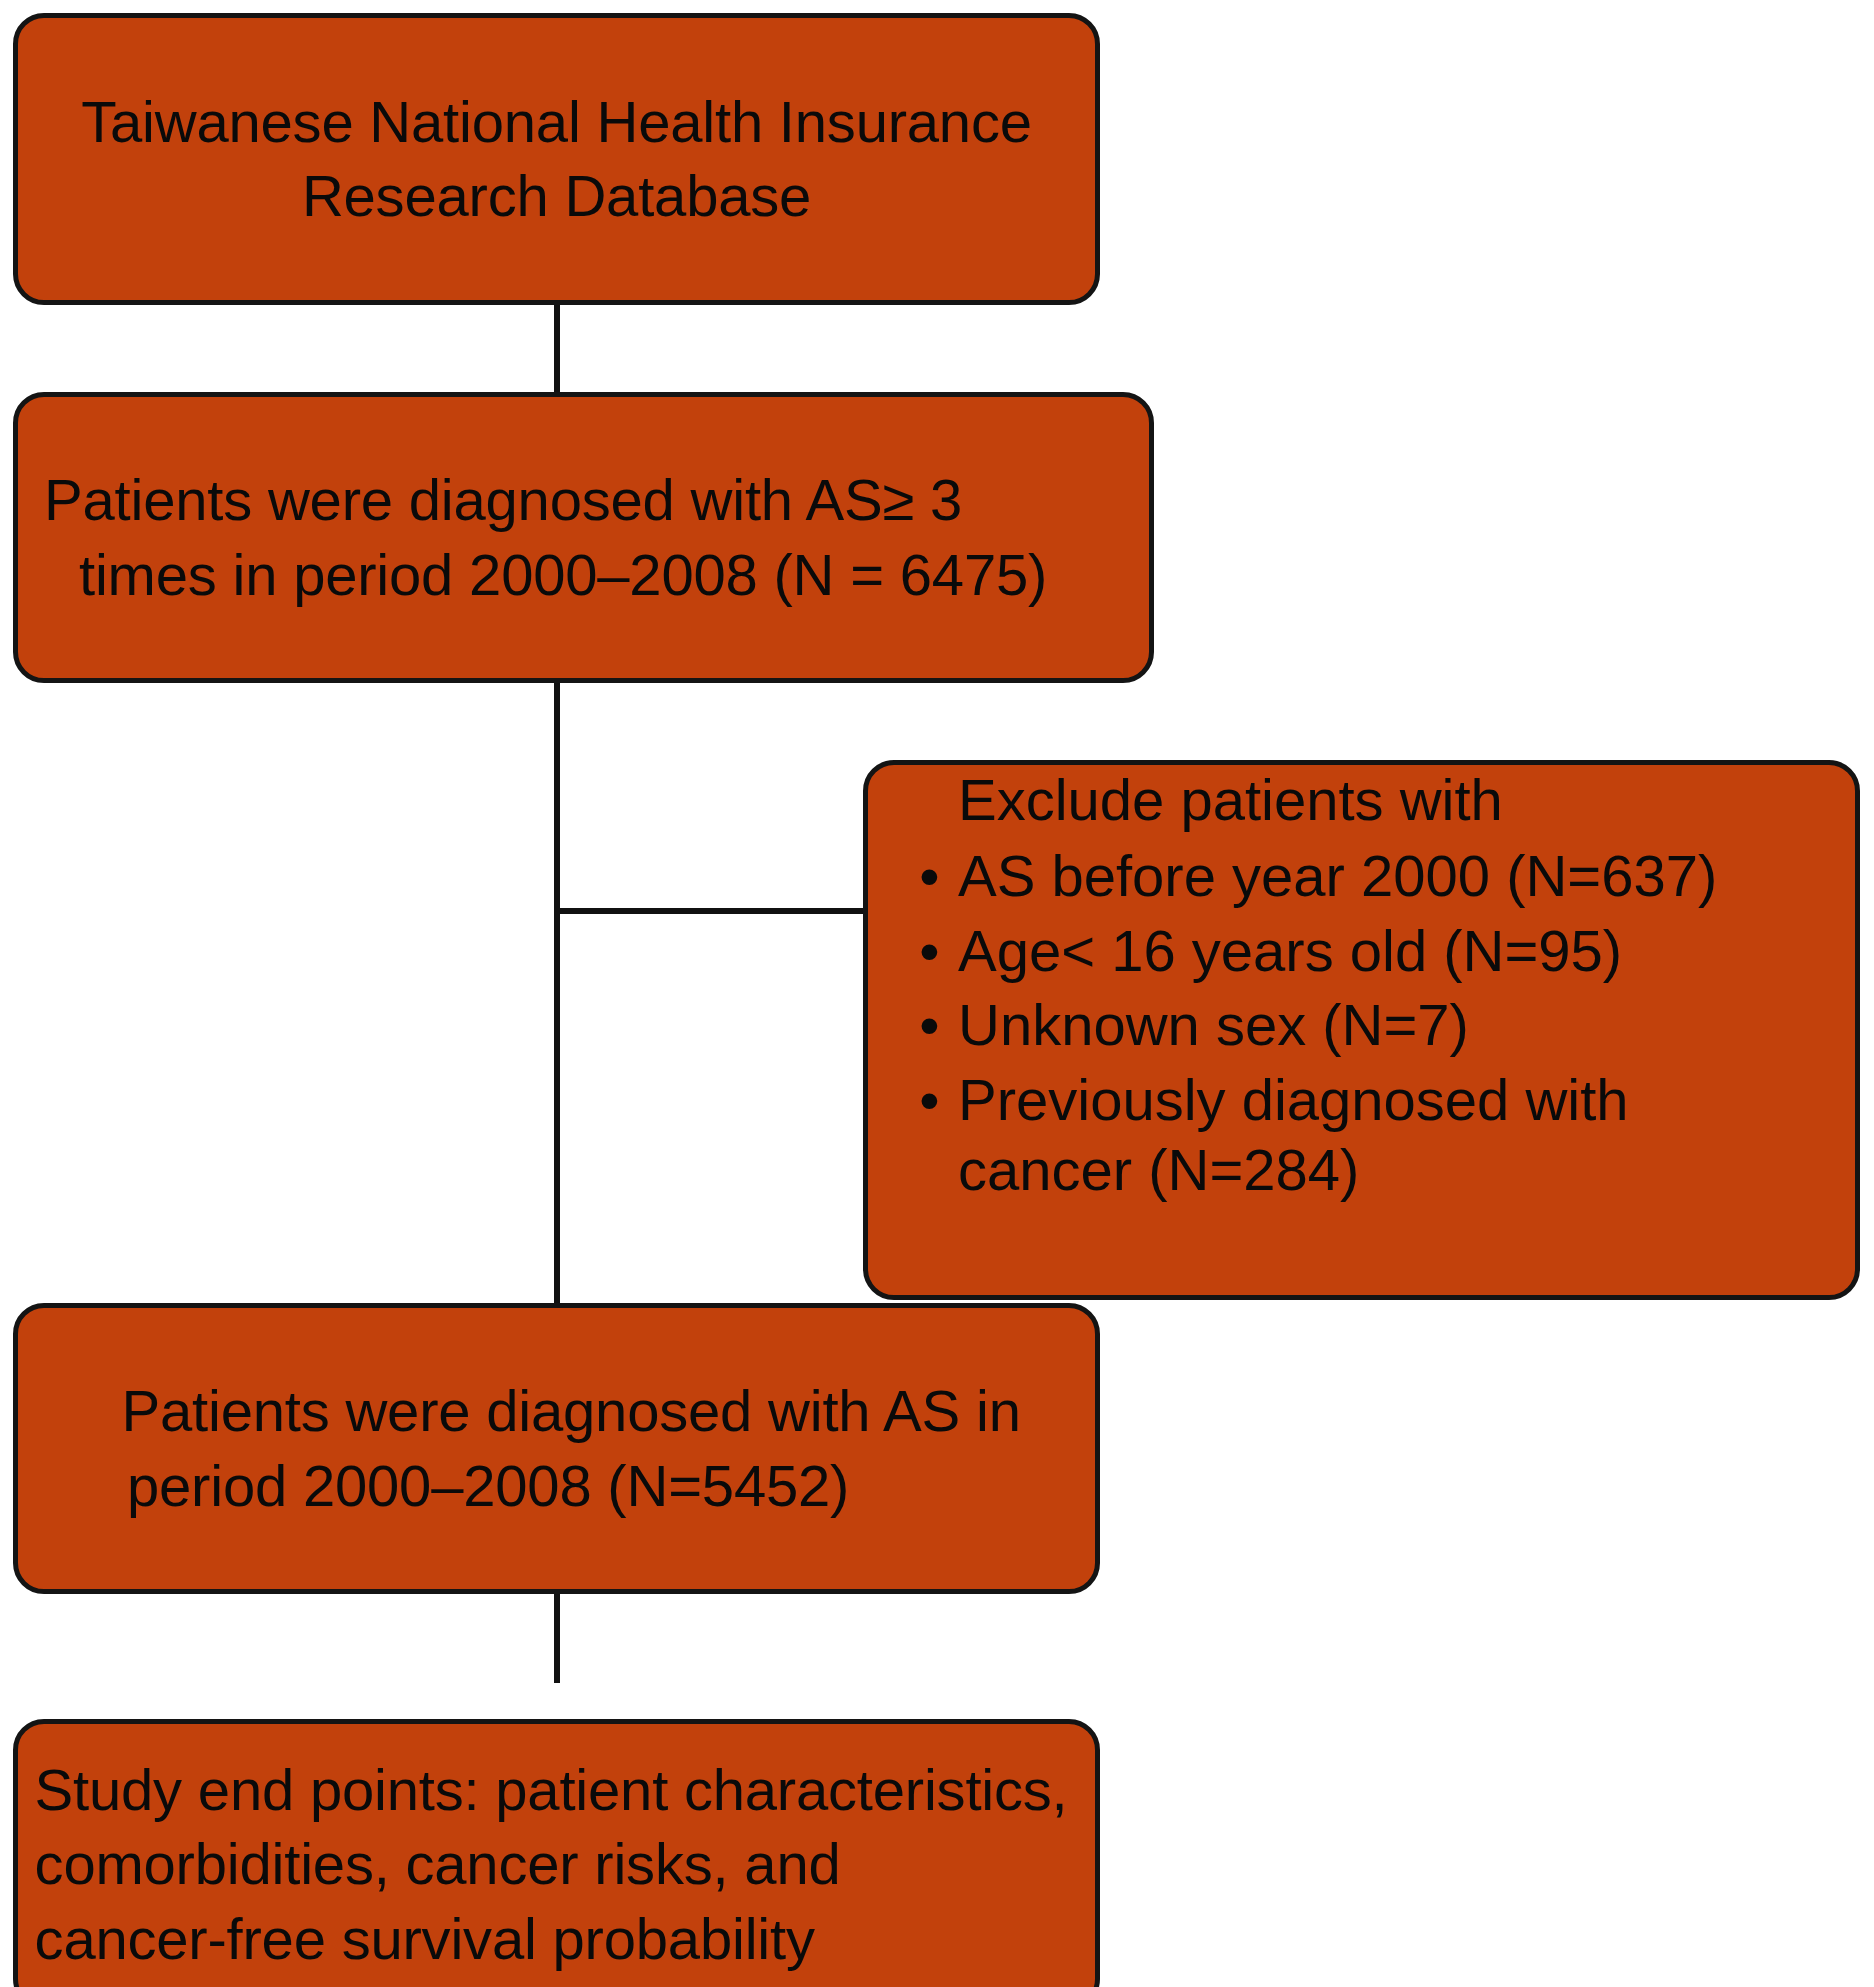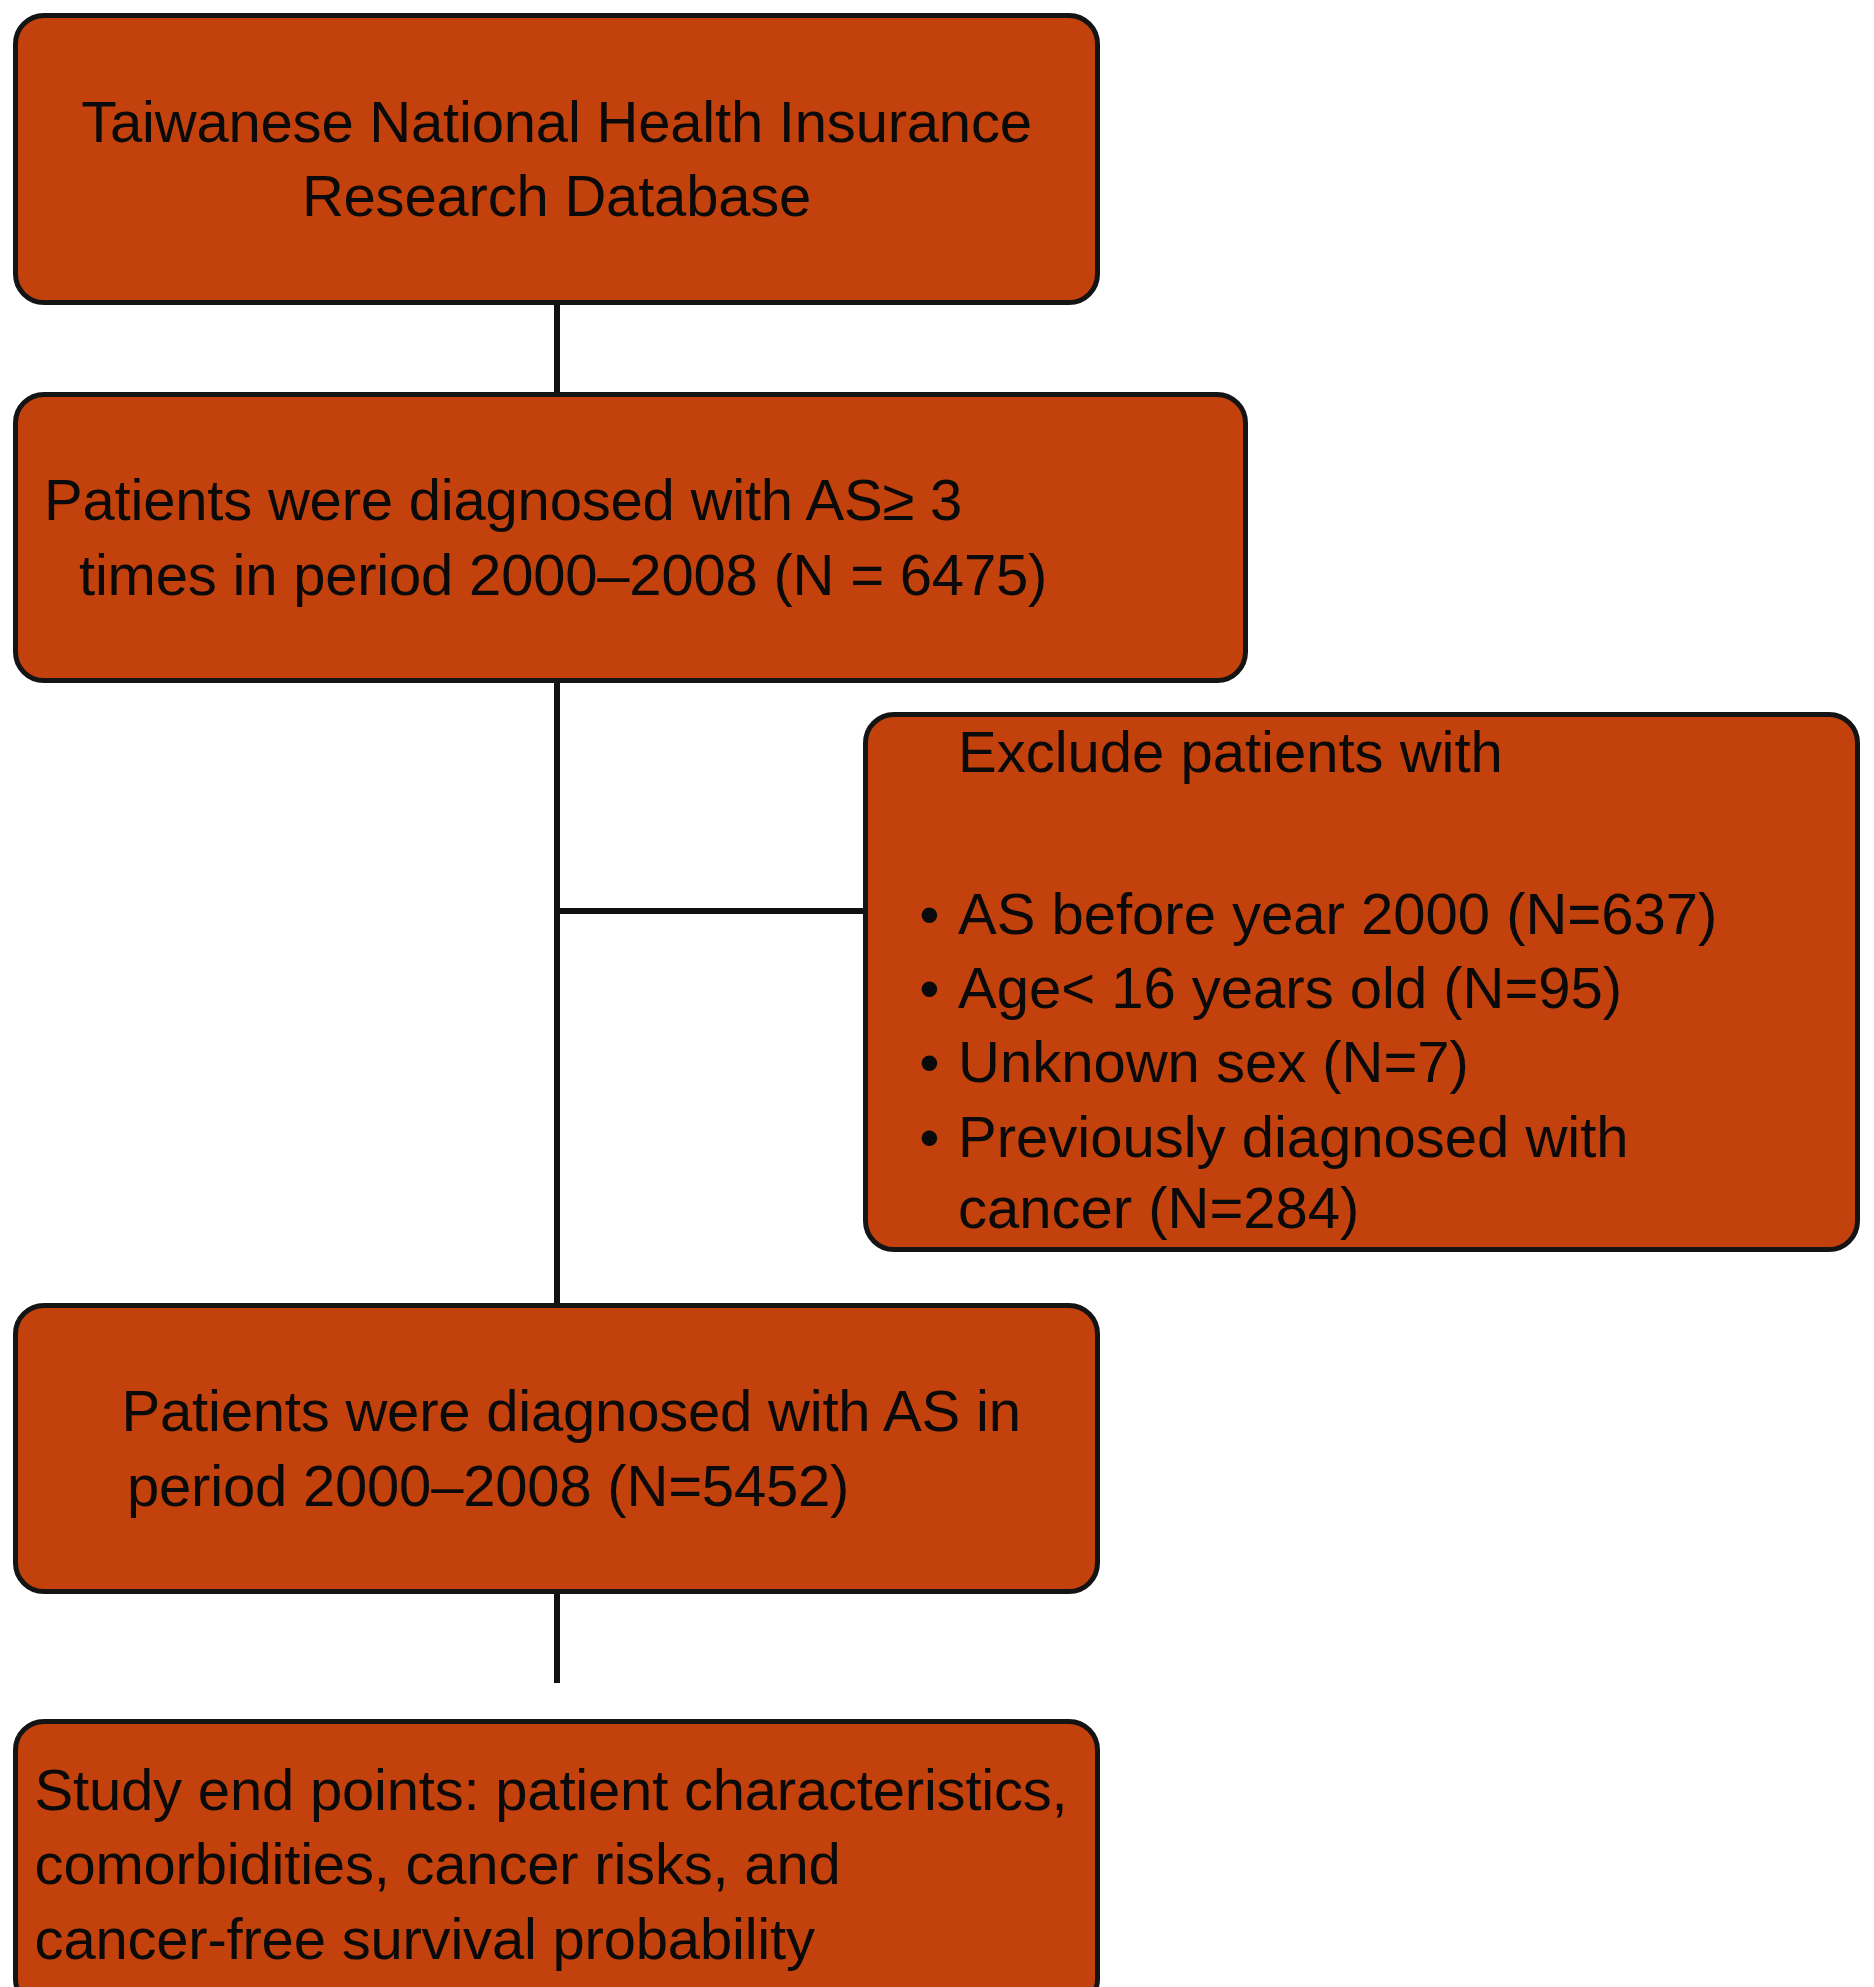--- a/index.html
+++ b/index.html
@@ -57,33 +57,33 @@
     align-items: center;
   }
   #box-source .node-text {
     text-align: center;
     padding: 0 44px;
   }
 
   
   #box-diagnosed-3x {
     left: 13px;  top: 392px;
-    width: 1235px; height: 291px;
+    width: 1141px; height: 291px;
   }
   #box-diagnosed-3x .node-text {
     text-align: left;
     padding: 0 24px 0 61px;
     text-indent: -35px;
   }
 
   
   #box-exclusions {
-    left: 863px; top: 712px;
+    left: 863px; top: 760px;
     width: 997px; height: 540px;
-    justify-content: space-between;
+    justify-content: flex-start;
     padding: 0 26px 0 42px;
   }
   .exclude-heading {
     font-size: 58px;
     line-height: 1.22;
     padding-left: 48px;
     margin-bottom: 5.5px;
   }
   .exclude-list {
     list-style: none;

